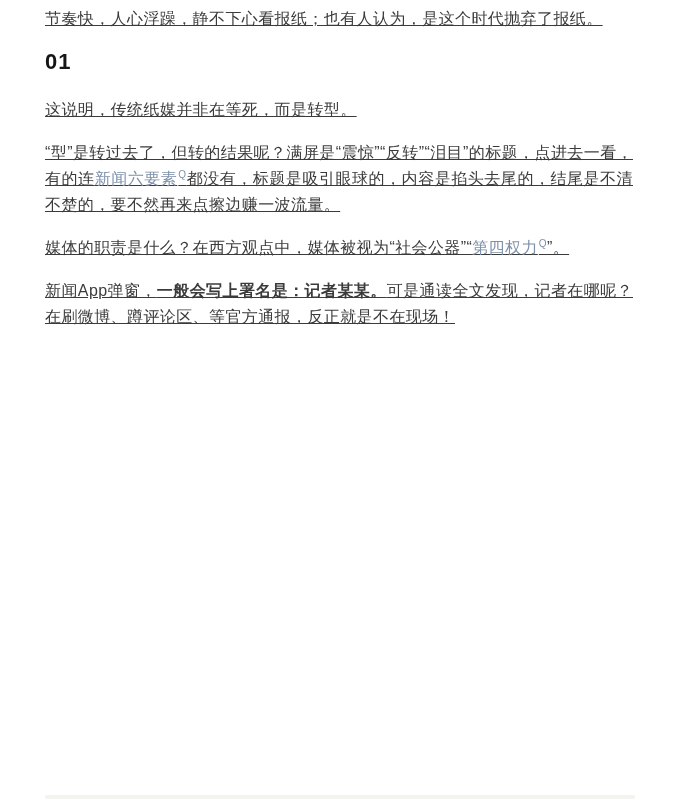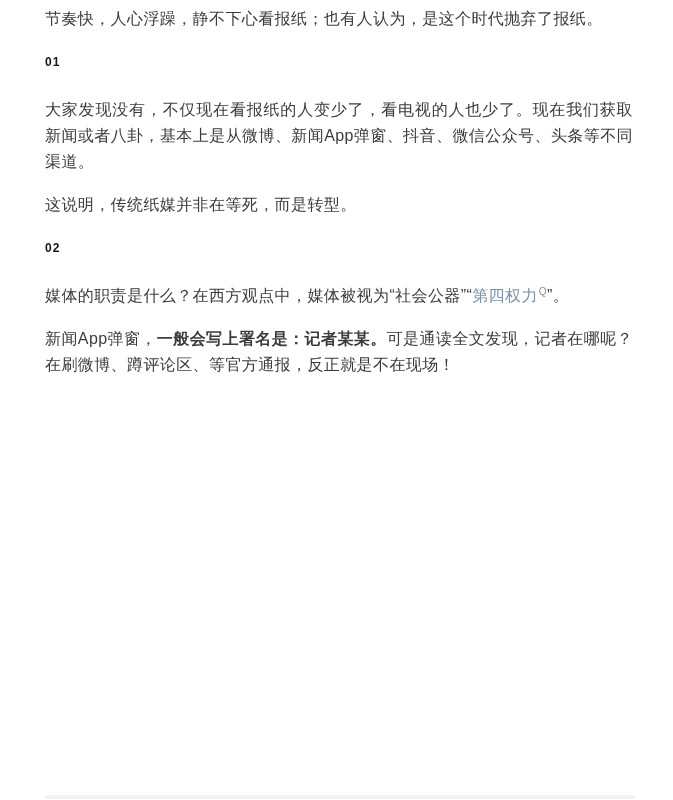--- a/index.html
+++ b/index.html
@@ -21,24 +21,25 @@
   .article{
     padding:6px 40px 0 45px;
   }
   .para{
     margin:0 0 17px 0;
     font-size:16px;
     line-height:26px;
     color:var(--text);
     letter-spacing:0.4px;
     text-align:justify;
+    text-decoration:underline;
   }
   .section-heading{
     margin:2px 0 22px 0;
-    font-size:12px;
+    font-size:22px;
     line-height:26px;
     font-weight:700;
     color:var(--heading);
     letter-spacing:1px;
   }
   .run-bold{font-weight:700;}
   .run-link{color:var(--link);cursor:pointer;}
   .search-sup{
     font-size:10px;
     color:var(--link);
@@ -55,20 +56,19 @@
     background:var(--divider);
     border-radius:2px;
   }
 </style>
 </head>
 <body>
 
 <div class="article" id="article-body">
     <p class="para"><span>节奏快，人心浮躁，静不下心看报纸；也有人认为，是这个时代抛弃了报纸。</span></p>
     <h2 class="section-heading"><span>01</span></h2>
-    <p class="para"><span>大家发现没有，不仅现在看报纸的人变少了，看电视的人也少了。现在我们获取新闻或者八卦，基本上是从微博、新闻App弹窗、抖音、微信公众号、头条等不同渠道。</span></p>
     <p class="para"><span>这说明，传统纸媒并非在等死，而是转型。</span></p>
-    <h2 class="section-heading"><span>02</span></h2>
+    <p class="para"><span>“型”是转过去了，但转的结果呢？满屏是“震惊”“反转”“泪目”的标题，点进去一看，有的连</span><span class="run-link">新闻六要素</span><sup class="search-sup">Q</sup><span>都没有，标题是吸引眼球的，内容是掐头去尾的，结尾是不清不楚的，要不然再来点擦边赚一波流量。</span></p>
     <p class="para"><span>媒体的职责是什么？在西方观点中，媒体被视为“社会公器”“</span><span class="run-link">第四权力</span><sup class="search-sup">Q</sup><span>”。</span></p>
     <p class="para"><span>新闻App弹窗，</span><span class="run-bold">一般会写上署名是：记者某某。</span><span>可是通读全文发现，记者在哪呢？在刷微博、蹲评论区、等官方通报，反正就是不在现场！</span></p>
   </div>
 
 <div class="bottom-divider"></div>
 
 </body></html>

